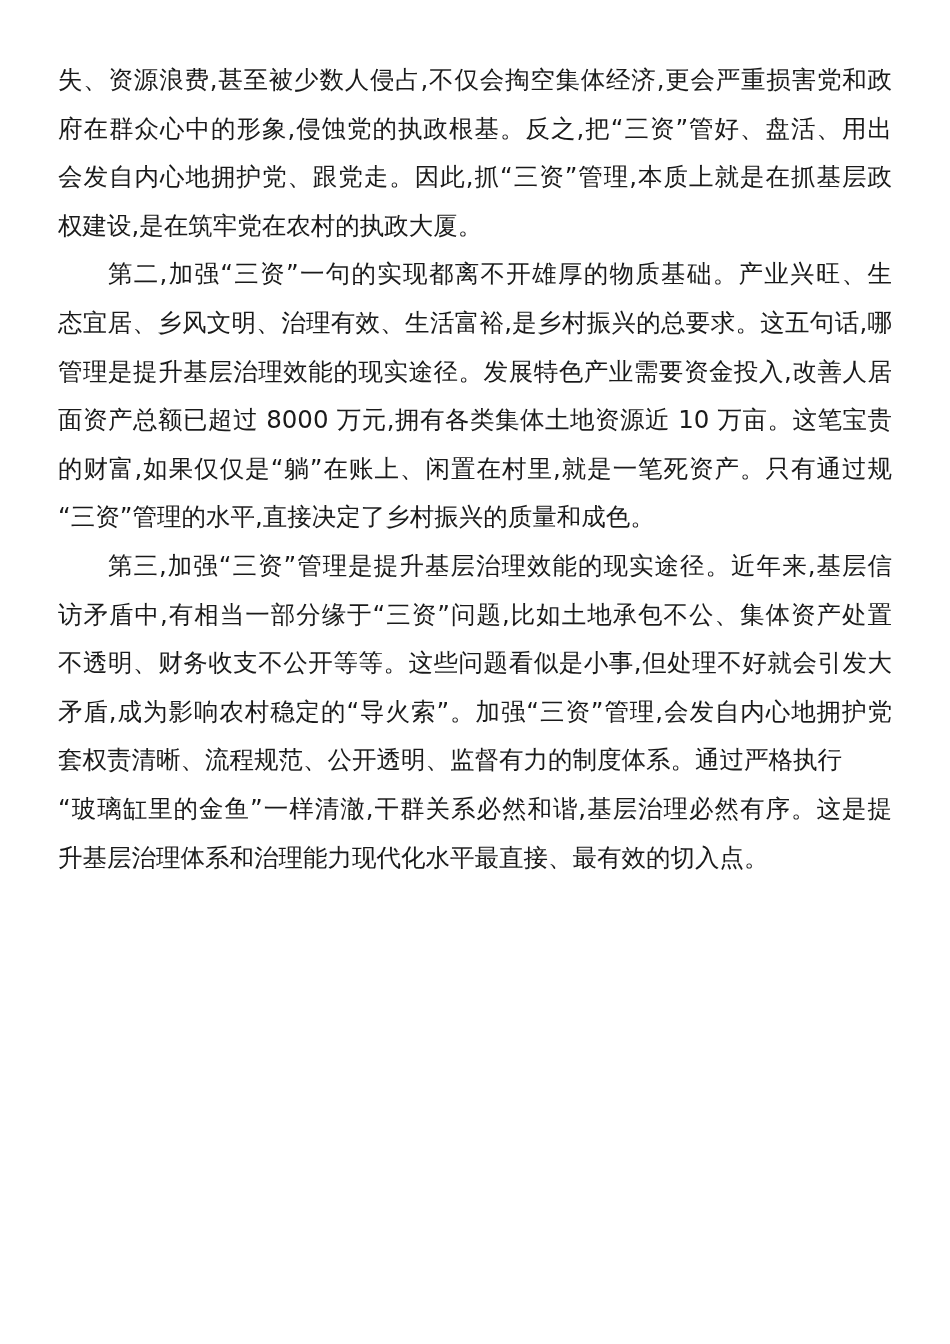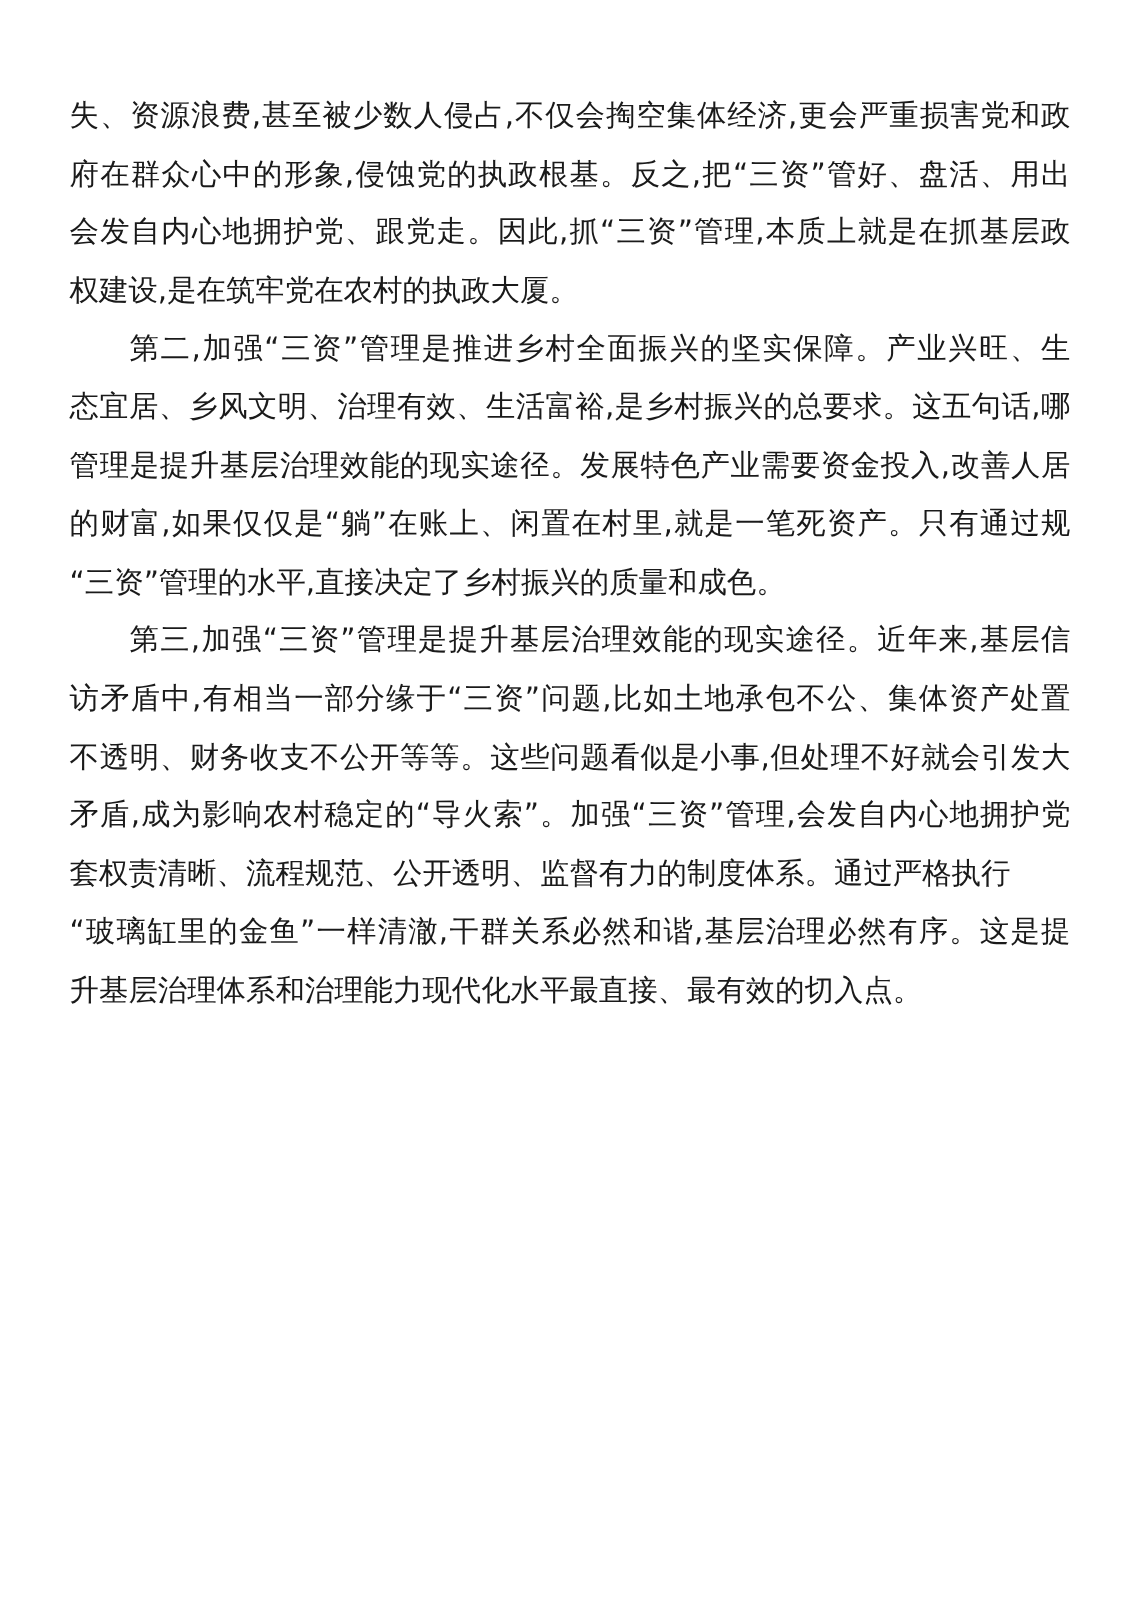--- a/index.html
+++ b/index.html
@@ -8,21 +8,21 @@
       height: 1344px;
       background: #ffffff;
       overflow: hidden;
       position: relative;
       font-family: "DejaVu Sans", "Liberation Sans", sans-serif;
       color: #1a1a1a;
     }
     .page {
       position: absolute;
       left: 58px;
-      top: 72px;
+      top: 56px;
       width: 834px;
     }
     .line {
       height: 48.6px;
       line-height: 48.6px;
       font-size: 24.5px;
       white-space: nowrap;
       letter-spacing: 0px;
     }
     .line.indent { padding-left: 50px; }
@@ -37,23 +37,24 @@
 <div class="page">
 
   <div class="paragraph">
     <div class="line justify">失、资源浪费,甚至被少数人侵占,不仅会掏空集体经济,更会严重损害党和政</div>
     <div class="line justify">府在群众心中的形象,侵蚀党的执政根基。反之,把“三资”管好、盘活、用出</div>
     <div class="line justify">会发自内心地拥护党、跟党走。因此,抓“三资”管理,本质上就是在抓基层政</div>
     <div class="line">权建设,是在筑牢党在农村的执政大厦。</div>
   </div>
 
   <div class="paragraph">
-    <div class="line justify indent">第二,加强“三资”管理是推进乡村全面振兴的坚实保障。产业兴旺、生</div>
+    <div class="line justify indent">第二,加强“三资”一句的实现都离不开雄厚的物质基础。产业兴旺、生</div>
     <div class="line justify">态宜居、乡风文明、治理有效、生活富裕,是乡村振兴的总要求。这五句话,哪</div>
     <div class="line justify">管理是提升基层治理效能的现实途径。发展特色产业需要资金投入,改善人居</div>
+    <div class="line justify">面资产总额已超过 8000 万元,拥有各类集体土地资源近 10 万亩。这笔宝贵</div>
     <div class="line justify">的财富,如果仅仅是“躺”在账上、闲置在村里,就是一笔死资产。只有通过规</div>
     <div class="line">“三资”管理的水平,直接决定了乡村振兴的质量和成色。</div>
   </div>
 
   <div class="paragraph">
     <div class="line justify indent">第三,加强“三资”管理是提升基层治理效能的现实途径。近年来,基层信</div>
     <div class="line justify">访矛盾中,有相当一部分缘于“三资”问题,比如土地承包不公、集体资产处置</div>
     <div class="line justify">不透明、财务收支不公开等等。这些问题看似是小事,但处理不好就会引发大</div>
     <div class="line justify">矛盾,成为影响农村稳定的“导火索”。加强“三资”管理,会发自内心地拥护党</div>
     <div class="line">套权责清晰、流程规范、公开透明、监督有力的制度体系。通过严格执行</div>

